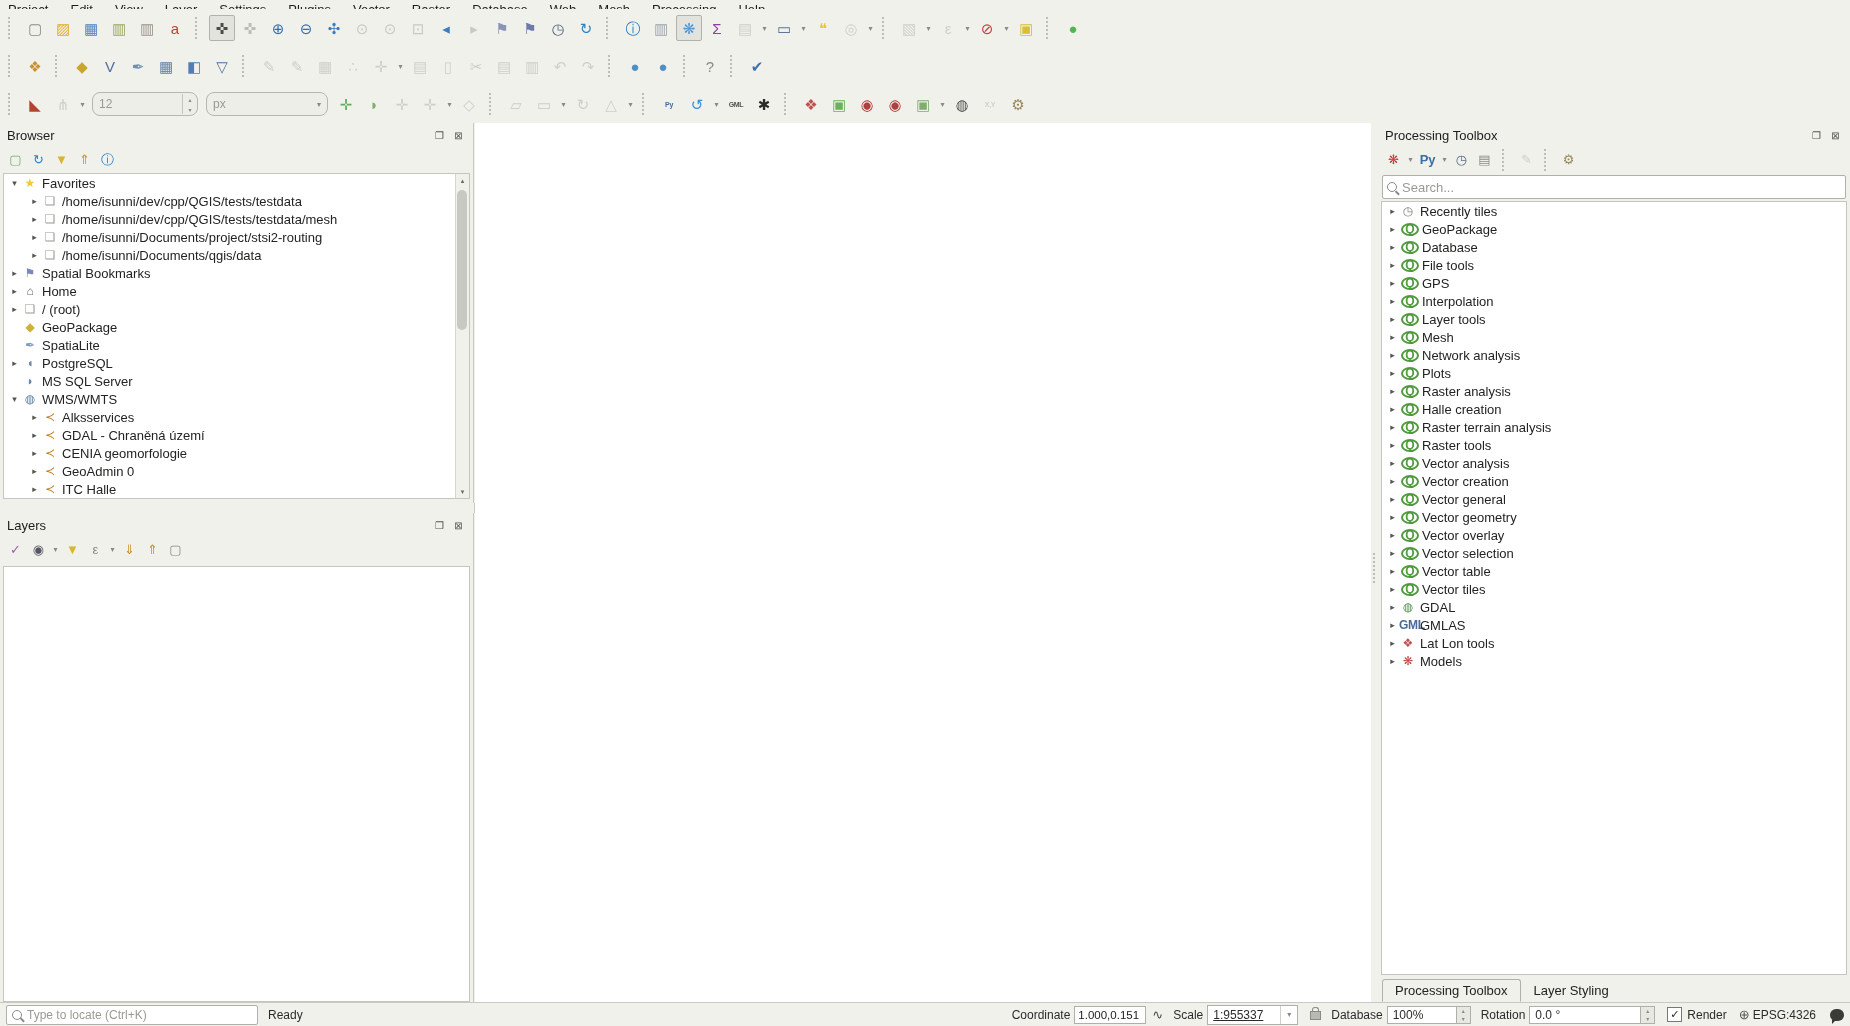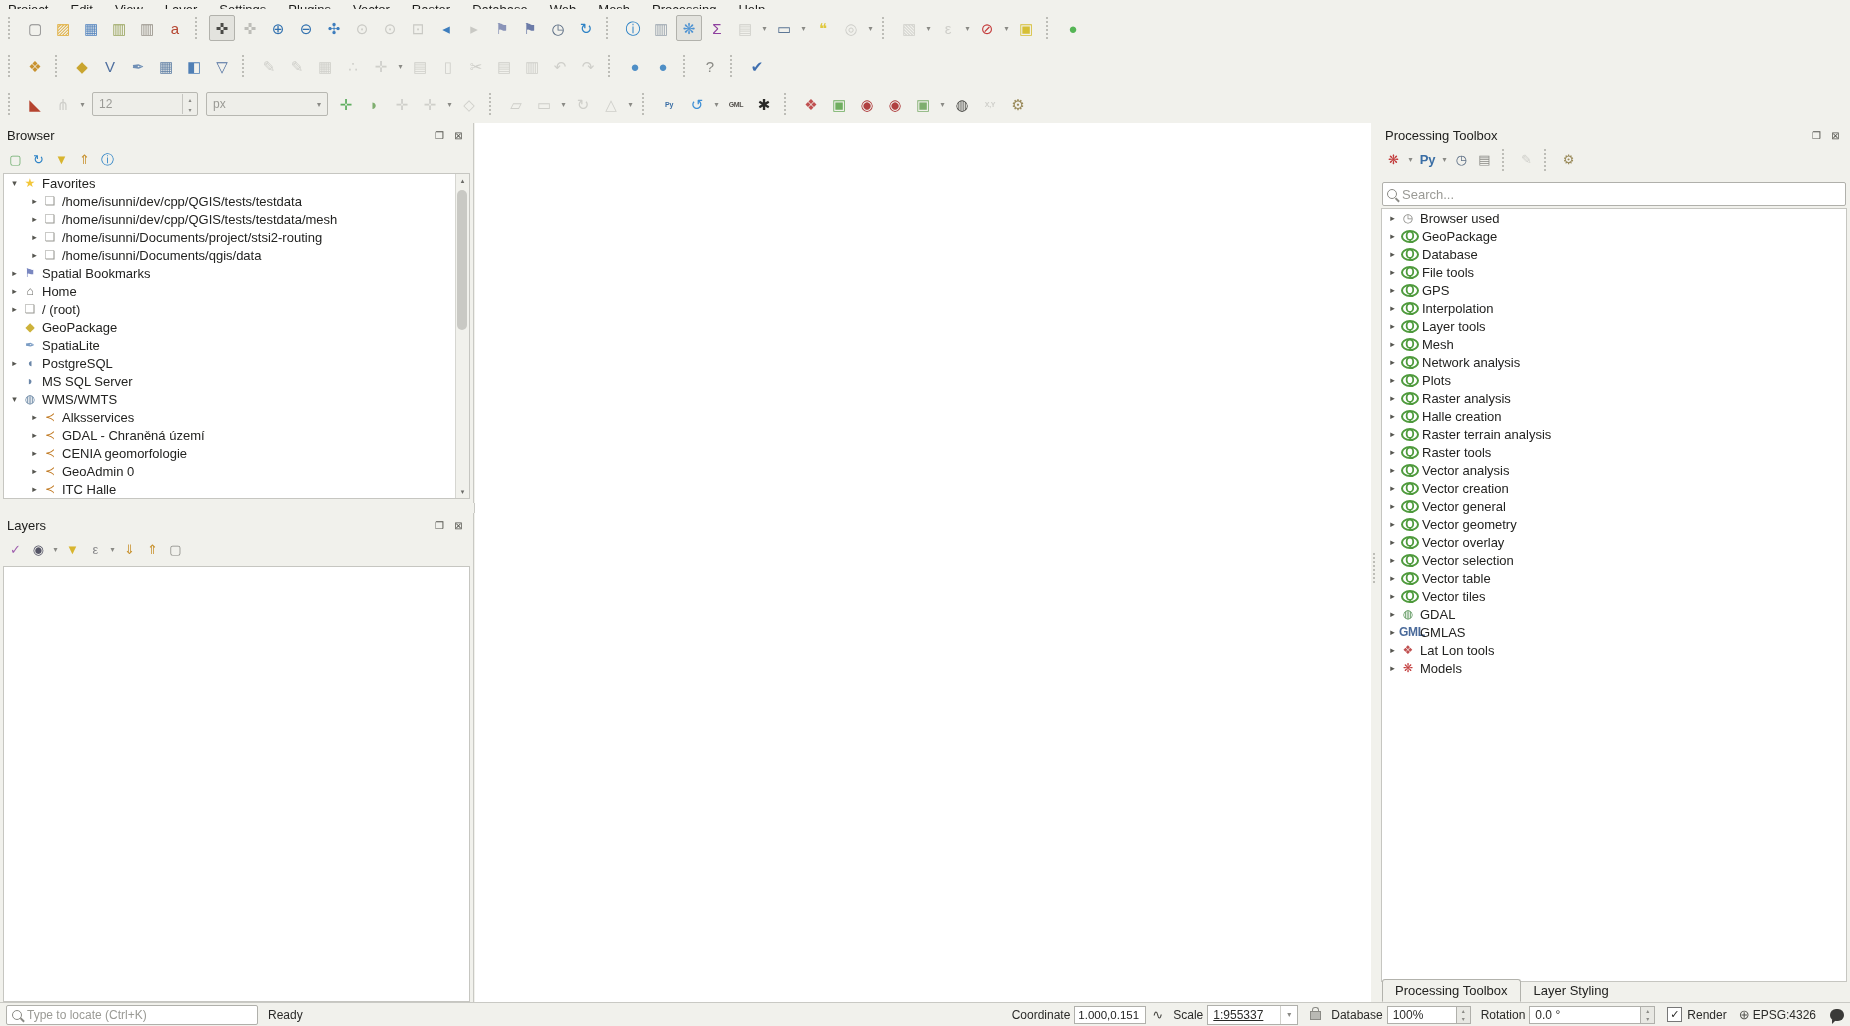--- a/index.html
+++ b/index.html
@@ -10,21 +10,21 @@
   .menubar .mitem:first-child{margin-left:8px;}
   
   .tbrow{position:absolute;left:0;right:0;height:38px;display:flex;align-items:center;padding-left:2px;background:#f1f1ec;}
   #tb1{top:9px;} #tb2{top:47px;} #tb3{top:85px;}
   .grip{width:6px;height:22px;margin:0 5px 0 6px;border-left:2px dotted #bdbdb7;}
   .tbtn{width:26px;height:26px;display:flex;align-items:center;justify-content:center;border:1px solid transparent;border-radius:2px;margin:0 1px;box-sizing:border-box;}
   .tbtn.active{background:#e3e3de;border-color:#b2b2ac;}
   .glyph{font-size:15px;line-height:1;}
   .txtico{font-size:7px;font-weight:bold;letter-spacing:-0.3px;}
   .ddbtn{width:11px;height:26px;display:flex;align-items:center;justify-content:center;color:#8a8a85;font-size:8px;}
-  .spinbox,.combobox{height:22px;border:1px solid #b7b7b1;background:#eeeee9;border-radius:2px;display:flex;align-items:center;margin:0 4px;color:#9a9a95;font-size:12px;}
+  .spinbox,.combobox{height:22px;border:1px solid #b7b7b1;background:#eeeee9;border-radius:8px;display:flex;align-items:center;margin:0 4px;color:#9a9a95;font-size:12px;}
   .spinbox{width:104px;} .combobox{width:120px;}
   .spinbox .val,.combobox .val{flex:1;padding-left:6px;text-align:left;}
   .spincol{display:flex;flex-direction:column;width:14px;height:20px;border-left:1px solid #c5c5c0;}
   .spincol span{flex:1;display:flex;align-items:center;justify-content:center;font-size:6px;color:#8a8a85;}
   .combocaret{width:16px;display:flex;align-items:center;justify-content:center;font-size:8px;color:#8a8a85;}
   
   .panel{position:absolute;background:#f1f1ec;box-sizing:border-box;}
   #browser-panel{left:0;top:123px;width:474px;height:380px;border-right:1px solid #c9c9c4;}
   #hsplit{position:absolute;left:0;top:503px;width:474px;height:10px;background:#f1f1ec;border-right:1px solid #c9c9c4;}
   #layers-panel{left:0;top:513px;width:474px;height:489px;border-right:1px solid #c9c9c4;}
@@ -47,21 +47,21 @@
   .trow .ticon{width:18px;text-align:center;font-size:12px;flex:none;line-height:1;}
   .trow .tlabel{padding-left:3px;}
   .qico{display:inline-flex;width:13px;height:13px;border-radius:50%;border:2px solid #4e9a3c;color:#4e9a3c;font-weight:bold;font-size:9px;align-items:center;justify-content:center;box-sizing:border-box;margin-left:2px;}
   .txttreeico{font-size:6px;font-weight:bold;letter-spacing:-0.3px;}
   
   .sbar{position:absolute;right:0;top:0;bottom:0;width:13px;background:#f1f1ec;border-left:1px solid #d6d6d1;}
   .sarrow{position:absolute;left:0;width:13px;height:13px;display:flex;align-items:center;justify-content:center;font-size:7px;color:#6a6a66;}
   .sarrow.up{top:0;} .sarrow.down{bottom:0;}
   .sthumb{position:absolute;left:1px;width:10px;top:16px;height:140px;background:#c9c9c4;border-radius:5px;}
   
-  .searchwrap{display:flex;align-items:center;height:22px;border:1px solid #b0b0ab;border-radius:2px;background:#fff;margin:10px 4px 2px 4px;padding:0 4px;}
+  .searchwrap{display:flex;align-items:center;height:22px;border:1px solid #b0b0ab;border-radius:2px;background:#fff;margin:3px 4px 2px 4px;padding:0 4px;}
   .searchwrap input{border:none;outline:none;flex:1;font-size:13px;font-family:inherit;color:#333;background:transparent;padding-left:5px;}
   .searchwrap input::placeholder{color:#9a9a95;}
   .magico{width:8px;height:8px;border:1.5px solid #8a8a85;border-radius:50%;position:relative;flex:none;}
   .magico::after{content:"";position:absolute;width:5px;height:1.5px;background:#8a8a85;transform:rotate(45deg);right:-4px;bottom:-2px;}
   
   .tabbar{position:absolute;left:0;bottom:0;height:26px;display:flex;align-items:flex-end;padding-left:4px;}
   .tab{height:23px;display:flex;align-items:center;padding:0 12px;font-size:13px;color:#232321;border:1px solid transparent;box-sizing:border-box;}
   .tab.active{background:#f1f1ec;border-color:#b2b2ac;border-bottom-color:#f1f1ec;border-radius:3px 3px 0 0;}
   
   #statusbar{position:absolute;left:0;top:1002px;width:1850px;height:24px;background:#f1f1ec;border-top:1px solid #c9c9c4;display:flex;align-items:center;padding:0 6px;font-size:12px;box-sizing:border-box;color:#2b2b29;}
@@ -575,21 +575,21 @@
         </div>
       </div>
     <div class="searchwrap">
       <span class="magico"></span>
       <input type="text" placeholder="Search..." style="">
     </div>
     <div class="treebox" id="processing-tree">
         <div class="trow" style="padding-left: 4px;">
           <span class="arrow">▸</span>
           <span class="ticon" style="color: rgb(136, 136, 132);">◷</span>
-          <span class="tlabel">Browser used</span>
+          <span class="tlabel">Recently tiles</span>
         </div>
         <div class="trow" style="padding-left: 4px;">
           <span class="arrow">▸</span>
           <span class="ticon qico">Q</span>
           <span class="tlabel">GeoPackage</span>
         </div>
         <div class="trow" style="padding-left: 4px;">
           <span class="arrow">▸</span>
           <span class="ticon qico">Q</span>
           <span class="tlabel">Database</span>

